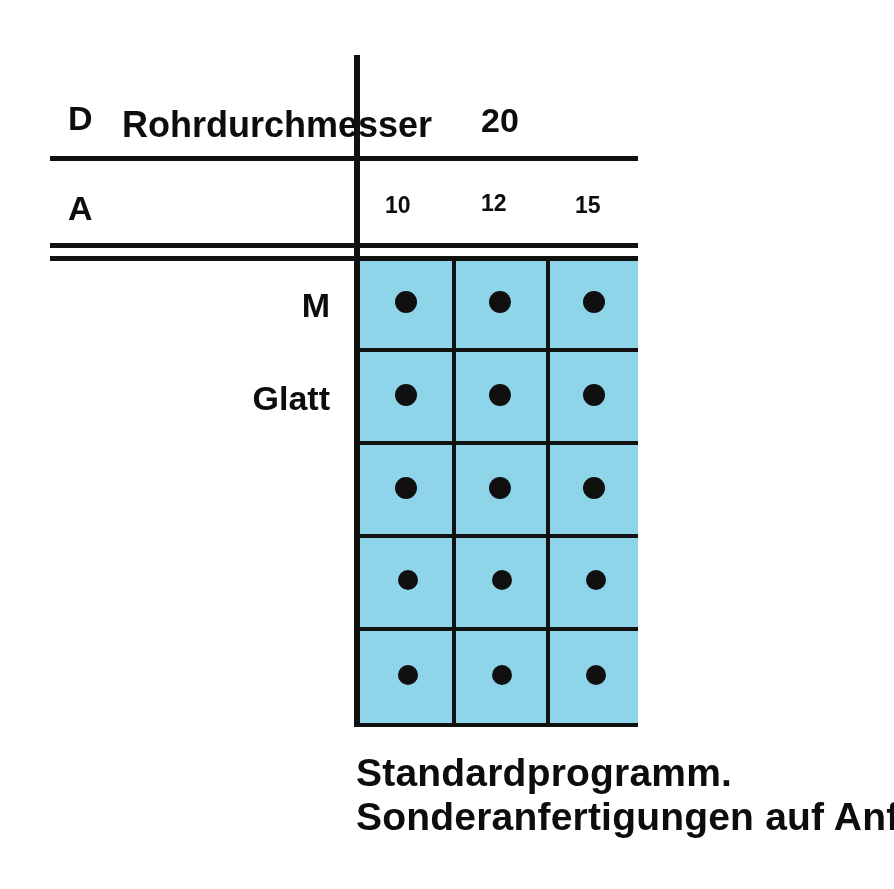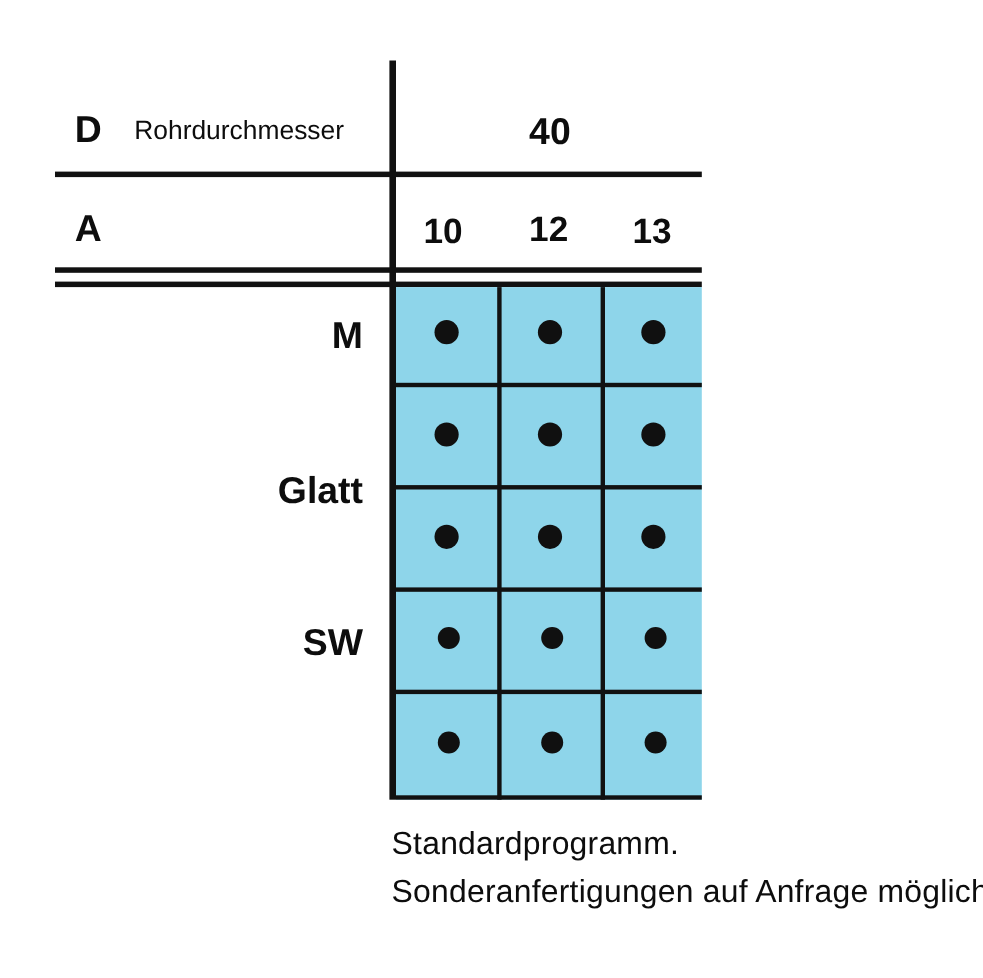--- a/index.html
+++ b/index.html
@@ -46,90 +46,89 @@
     line-height: 1;
   }
 
   
   .code-letter {
     font-weight: bold;
     font-size: 34px;
     letter-spacing: 0.5px;
   }
   .row-desc {
-    font-size: 24px;
-    font-weight: normal;
+    font-size: 36px;
+    font-weight: bold;
   }
   .dim-value {
     font-weight: bold;
     font-size: 34px;
   }
   .axis-value {
     font-weight: bold;
-    font-size: 32px;
+    font-size: 23px;
   }
   .row-name {
     font-weight: bold;
     font-size: 34px;
     text-align: right;
   }
   .footnote {
-    font-weight: normal;
-    font-size: 29px;
+    font-weight: bold;
+    font-size: 39px;
     letter-spacing: 0.2px;
   }
 </style>
 </head>
 <body>
 
 <div id="sheet">
 
   <div class="rule" style="left:354px; top:55px; width:6px; height:672px;"></div>
 
   <div class="rule" style="left:50px; top:156px; width:588px; height:5px;"></div>
 
   <div class="rule" style="left:50px; top:243px; width:588px; height:5px;"></div>
   <div class="rule" style="left:50px; top:256px; width:588px; height:5px;"></div>
 
   <div class="lbl code-letter" style="left:68px; top:101px;">D</div>
   <div class="lbl row-desc" style="left:122px; top:107px;">Rohrdurchmesser</div>
-  <div class="lbl dim-value" style="left:481px; top:103px;">40</div>
+  <div class="lbl dim-value" style="left:481px; top:103px;">20</div>
 
   <div class="lbl code-letter" style="left:68px; top:191px;">A</div>
 
   <div class="lbl axis-value" style="left:385px; top:194px;">10</div>
   <div class="lbl axis-value" style="left:481px; top:192px;">12</div>
-  <div class="lbl axis-value" style="left:575px; top:194px;">13</div>
+  <div class="lbl axis-value" style="left:575px; top:194px;">15</div>
 
   <div class="cell-fill" style="left:360px; top:261px; width:278px; height:466px;"></div>
 
   <div class="rule" style="left:452px; top:261px; width:4px; height:466px;"></div>
   <div class="rule" style="left:546px; top:261px; width:4px; height:466px;"></div>
 
   <div class="rule" style="left:360px; top:348px; width:278px; height:4px;"></div>
   <div class="rule" style="left:360px; top:441px; width:278px; height:4px;"></div>
   <div class="rule" style="left:360px; top:534px; width:278px; height:4px;"></div>
   <div class="rule" style="left:360px; top:627px; width:278px; height:4px;"></div>
   <div class="rule" style="left:360px; top:723px; width:278px; height:4px;"></div>
 
   <div class="lbl row-name" style="left:200px; top:288px; width:130px;">M</div>
   <div class="dot" style="left:395px; top:291px;"></div>
   <div class="dot" style="left:489px; top:291px;"></div>
   <div class="dot" style="left:583px; top:291px;"></div>
 
-  <div class="lbl row-name" style="left:150px; top:381px; width:180px;margin-top:48px;">Glatt</div>
+  <div class="lbl row-name" style="left:150px; top:381px; width:180px;">Glatt</div>
   <div class="dot" style="left:395px; top:384px;"></div>
   <div class="dot" style="left:489px; top:384px;"></div>
   <div class="dot" style="left:583px; top:384px;"></div>
 
   <div class="dot" style="left:395px; top:477px;"></div>
   <div class="dot" style="left:489px; top:477px;"></div>
   <div class="dot" style="left:583px; top:477px;"></div>
 
-  <div class="lbl row-name" style="left:170px; top:567px; width:160px;">SW</div>
   <div class="dot" style="left:398px; top:570px; width:20px; height:20px;"></div>
   <div class="dot" style="left:492px; top:570px; width:20px; height:20px;"></div>
   <div class="dot" style="left:586px; top:570px; width:20px; height:20px;"></div>
 
   <div class="dot" style="left:398px; top:665px; width:20px; height:20px;"></div>
   <div class="dot" style="left:492px; top:665px; width:20px; height:20px;"></div>
   <div class="dot" style="left:586px; top:665px; width:20px; height:20px;"></div>
 
   <div class="lbl footnote" style="left:356px; top:753px;">Standardprogramm.</div>
   <div class="lbl footnote" style="left:356px; top:797px;">Sonderanfertigungen auf Anfrage möglich.</div>

